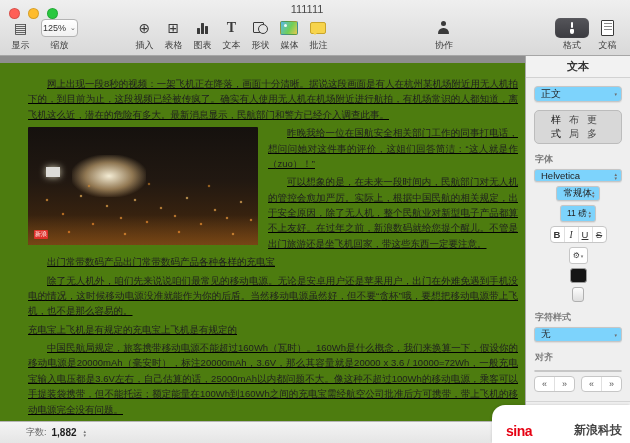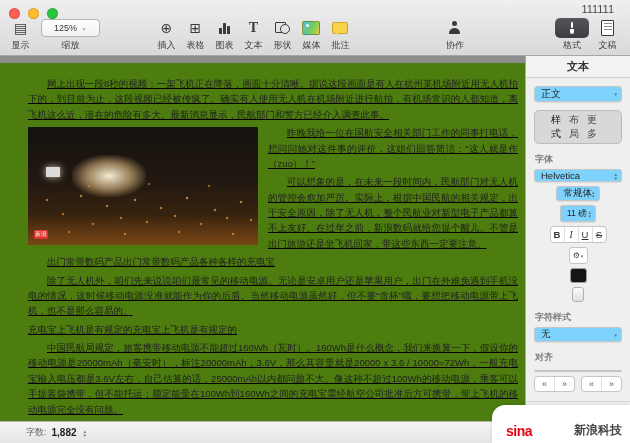--- a/index.html
+++ b/index.html
@@ -8,27 +8,27 @@
     font-family:"Liberation Sans","DejaVu Sans",sans-serif;
     background:#fff;-webkit-font-smoothing:antialiased;
   }
   .window{width:630px;height:443px;display:flex;flex-direction:column;position:relative;background:#e8e8e8;}
 
   
   .toolbar{height:56px;flex:0 0 56px;background:linear-gradient(#efefef,#d9d9d9);border-bottom:1px solid #a6a6a6;position:relative;box-sizing:border-box;}
   .traffic{position:absolute;top:8px;left:9px;display:flex;gap:8px;}
   .light{width:11px;height:11px;border-radius:50%;border:0.5px solid rgba(0,0,0,.15);box-sizing:border-box;}
   .light.red{background:#ff5f57}.light.yellow{background:#febc2e}.light.green{background:#29c83f}
-  .win-title{position:absolute;top:3px;left:0;right:16px;text-align:right;font-size:11px;color:#494949;}
+  .win-title{position:absolute;top:3px;left:0;right:16px;text-align:center;font-size:11px;color:#494949;}
   .tb-items{position:absolute;top:17px;left:6px;right:6px;display:flex;align-items:flex-start;}
   .tb-item{display:flex;flex-direction:column;align-items:center;gap:1px;min-width:29px;cursor:default;}
   .icon-box{height:21px;display:flex;align-items:center;justify-content:center;}
   .tb-label{font-size:9px;color:#3e3e3e;white-space:nowrap;}
   .glyph{font-size:14px;color:#3a3a3a;line-height:1;}
-  .zoom-btn{background:linear-gradient(#ffffff,#f1f1f1);border:1px solid #b3b3b3;border-radius:4px;font-size:9px;color:#333;padding:2px 12px;display:flex;align-items:center;gap:4px;height:12px;}
+  .zoom-btn{background:linear-gradient(#ffffff,#f1f1f1);border:1px solid #b3b3b3;border-radius:4px;font-size:9px;color:#333;padding:2px 1px;display:flex;align-items:center;gap:4px;height:12px;}
   .zoom-btn .zv-arrow{font-size:7px;color:#666;}
   .grp-center{margin-left:52px;display:flex;}
   .grp-collab{margin-left:auto;}
   .grp-right{margin-left:auto;display:flex;gap:4px;margin-right:2px;}
   .chart-icon{display:inline-flex;align-items:flex-end;gap:1px;height:12px;}
   .chart-icon i{display:block;width:3px;background:#3a3a3a;border-radius:.5px;}
   .chart-icon i:nth-child(1){height:6px}.chart-icon i:nth-child(2){height:11px}.chart-icon i:nth-child(3){height:8px}
   .text-t{font-family:"Liberation Serif","DejaVu Serif",serif;font-weight:bold;font-size:14px;color:#3a3a3a;}
   .shape-icon{position:relative;width:15px;height:13px;}
   .shape-icon::before{content:"";position:absolute;left:0;top:1px;width:9px;height:9px;border:1.4px solid #3a3a3a;border-radius:1px;}

